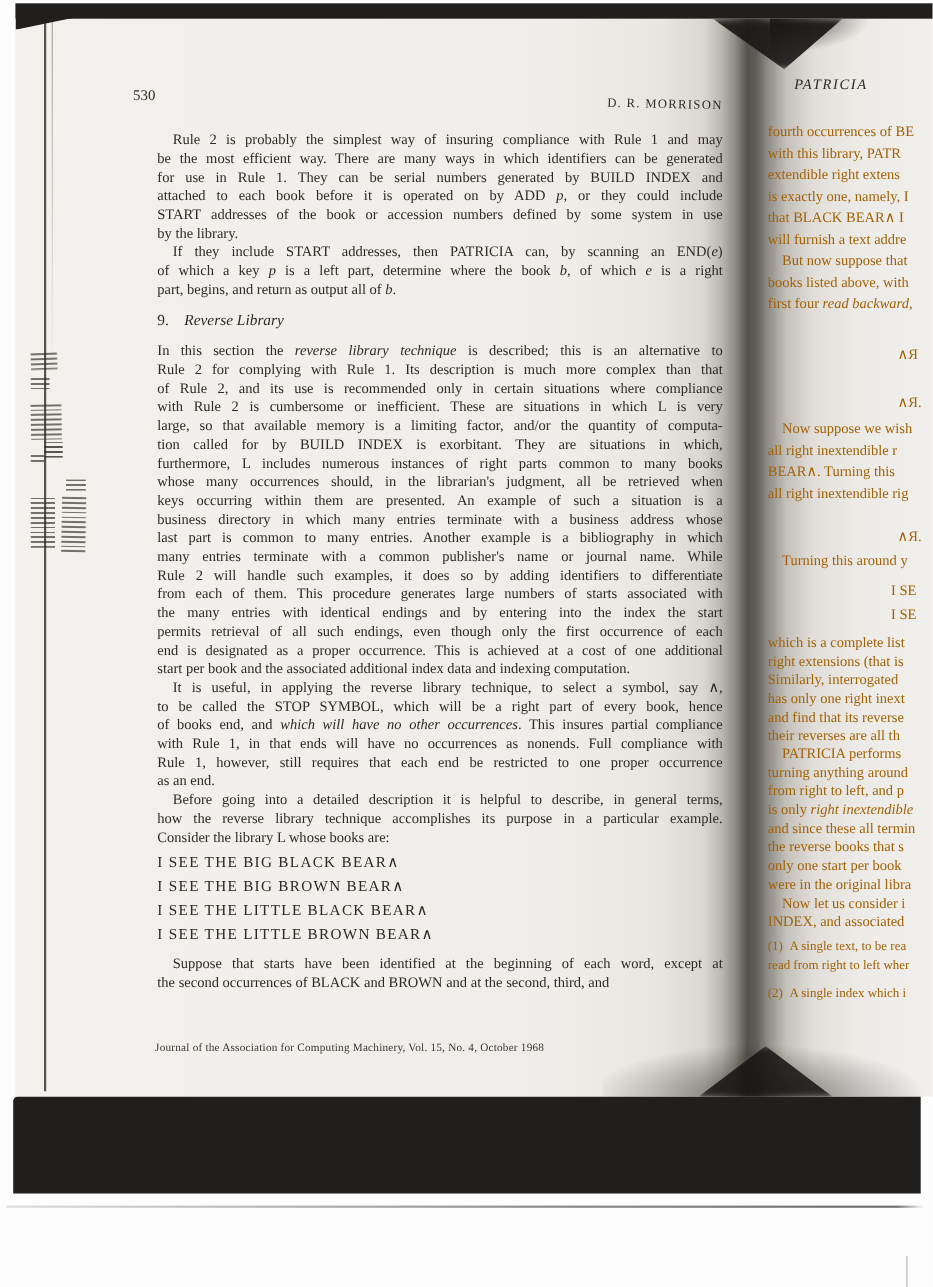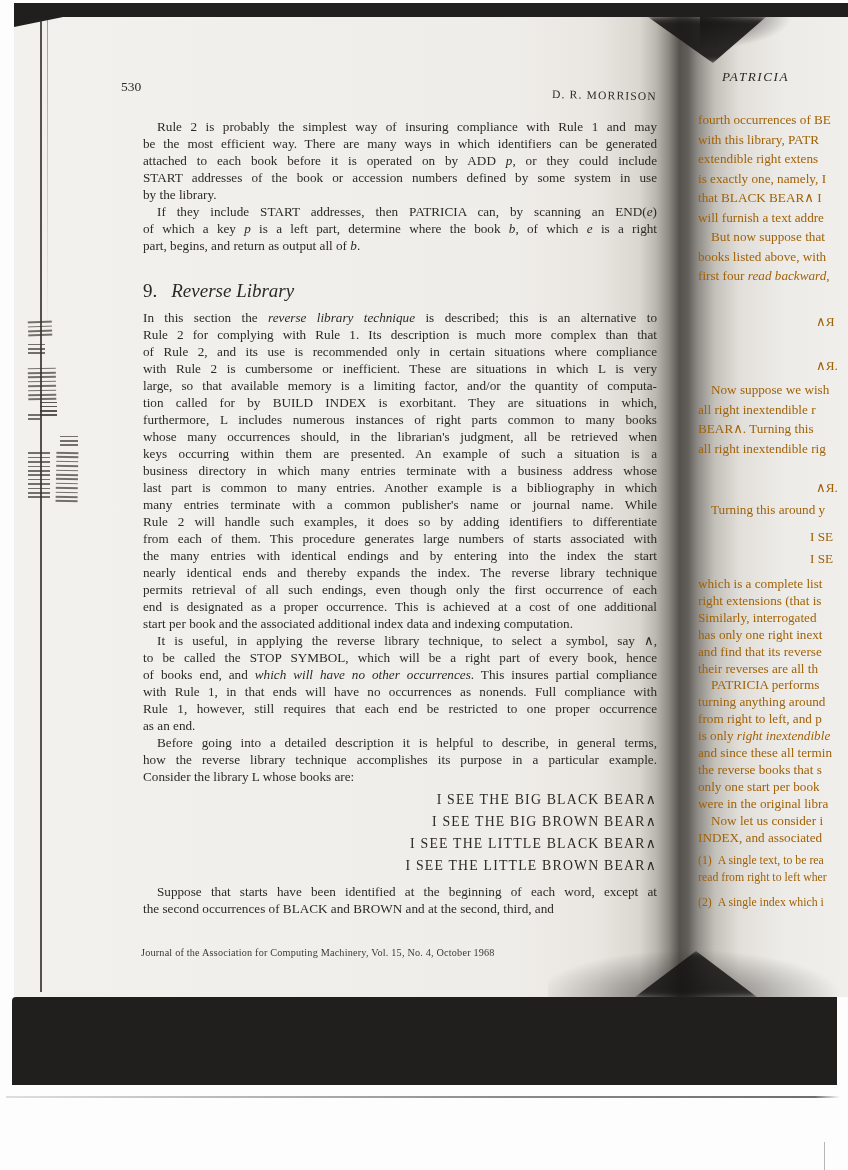--- a/index.html
+++ b/index.html
@@ -43,24 +43,24 @@
   .s7{left:56px;top:450px;width:22px;height:52px;transform:rotate(1deg);}
   .s8{left:28px;top:452px;width:22px;height:46px;}
   
   #page-number{position:absolute;left:121px;top:79px;font-size:13.5px;}
   #running-head{position:absolute;right:191px;top:88px;font-size:11.5px;letter-spacing:1.2px;
       transform:rotate(1.2deg);transform-origin:left center;}
   #left-body{position:absolute;left:143px;top:118px;width:514px;font-size:13.2px;line-height:17px;z-index:5;}
   .jl{white-space:nowrap;text-align:justify;text-align-last:justify;height:17px;}
   .jl.jlast{text-align-last:left;}
   .jl.ind{padding-left:14px;}
-  .blk-h{margin:28px 0 10px 0;font-size:19px;}
+  .blk-h{margin:12px 0 10px 0;font-size:14px;}
   .blk-h .num{margin-right:14px;}
   .blk-h .ttl{font-style:italic;}
-  .blk-list{text-align:right;margin:4px 0 6px 0;}
+  .blk-list{text-align:left;margin:4px 0 6px 0;}
   .lline{line-height:22px;font-size:13.8px;letter-spacing:1.2px;}
   #left-footer{position:absolute;left:141px;top:947px;font-size:10.2px;color:#3a3834;letter-spacing:.2px;z-index:5;}
   
   #rp-head{position:absolute;left:722px;top:69px;font-size:13.2px;font-style:italic;letter-spacing:1.5px;z-index:5;}
   #right-body{position:absolute;left:698px;top:17px;width:158px;height:963px;overflow:hidden;z-index:5;
       font-size:13.2px;color:#a16207;}
   .rblk{position:absolute;left:0;width:200px;line-height:19.5px;white-space:nowrap;}
   .rblk.small{font-size:11.8px;}
   .rl{white-space:nowrap;}
   .rl.ind{padding-left:13px;}
@@ -90,20 +90,21 @@
   <div class="smudge s6"></div>
   <div class="smudge s7"></div>
   <div class="smudge s8"></div>
 
   <div id="page-number">530</div>
   <div id="running-head">D. R. MORRISON</div>
   <div id="left-body">
       <div class="blk blk-p">
         <div class="jl ind"><span>Rule 2 is probably the simplest way of insuring compliance with Rule 1 and may</span></div>
         <div class="jl"><span>be the most efficient way. There are many ways in which identifiers can be generated</span></div>
+        <div class="jl"><span>for use in Rule 1. They can be serial numbers generated by BUILD INDEX and</span></div>
         <div class="jl"><span>attached to each book before it is operated on by ADD </span><i>p</i><span>, or they could include</span></div>
         <div class="jl"><span>START addresses of the book or accession numbers defined by some system in use</span></div>
         <div class="jl jlast"><span>by the library.</span></div>
       </div>
       <div class="blk blk-p">
         <div class="jl ind"><span>If they include START addresses, then PATRICIA can, by scanning an END(</span><i>e</i><span>)</span></div>
         <div class="jl"><span>of which a key </span><i>p</i><span> is a left part, determine where the book </span><i>b</i><span>, of which </span><i>e</i><span> is a right</span></div>
         <div class="jl jlast"><span>part, begins, and return as output all of </span><i>b</i><span>.</span></div>
       </div>
       <div class="blk blk-h"><span class="num">9.</span><span class="ttl">Reverse Library</span></div>
@@ -116,21 +117,20 @@
         <div class="jl"><span>tion called for by BUILD INDEX is exorbitant. They are situations in which,</span></div>
         <div class="jl"><span>furthermore, L includes numerous instances of right parts common to many books</span></div>
         <div class="jl"><span>whose many occurrences should, in the librarian's judgment, all be retrieved when</span></div>
         <div class="jl"><span>keys occurring within them are presented. An example of such a situation is a</span></div>
         <div class="jl"><span>business directory in which many entries terminate with a business address whose</span></div>
         <div class="jl"><span>last part is common to many entries. Another example is a bibliography in which</span></div>
         <div class="jl"><span>many entries terminate with a common publisher's name or journal name. While</span></div>
         <div class="jl"><span>Rule 2 will handle such examples, it does so by adding identifiers to differentiate</span></div>
         <div class="jl"><span>from each of them. This procedure generates large numbers of starts associated with</span></div>
         <div class="jl"><span>the many entries with identical endings and by entering into the index the start</span></div>
-        <div class="jl"><span>nearly identical ends and thereby expands the index. The reverse library technique</span></div>
         <div class="jl"><span>permits retrieval of all such endings, even though only the first occurrence of each</span></div>
         <div class="jl"><span>end is designated as a proper occurrence. This is achieved at a cost of one additional</span></div>
         <div class="jl jlast"><span>start per book and the associated additional index data and indexing computation.</span></div>
       </div>
       <div class="blk blk-p">
         <div class="jl ind"><span>It is useful, in applying the reverse library technique, to select a symbol, say ∧,</span></div>
         <div class="jl"><span>to be called the STOP SYMBOL, which will be a right part of every book, hence</span></div>
         <div class="jl"><span>of books end, and </span><i>which will have no other occurrences</i><span>. This insures partial compliance</span></div>
         <div class="jl"><span>with Rule 1, in that ends will have no occurrences as nonends. Full compliance with</span></div>
         <div class="jl"><span>Rule 1, however, still requires that each end be restricted to one proper occurrence</span></div>

